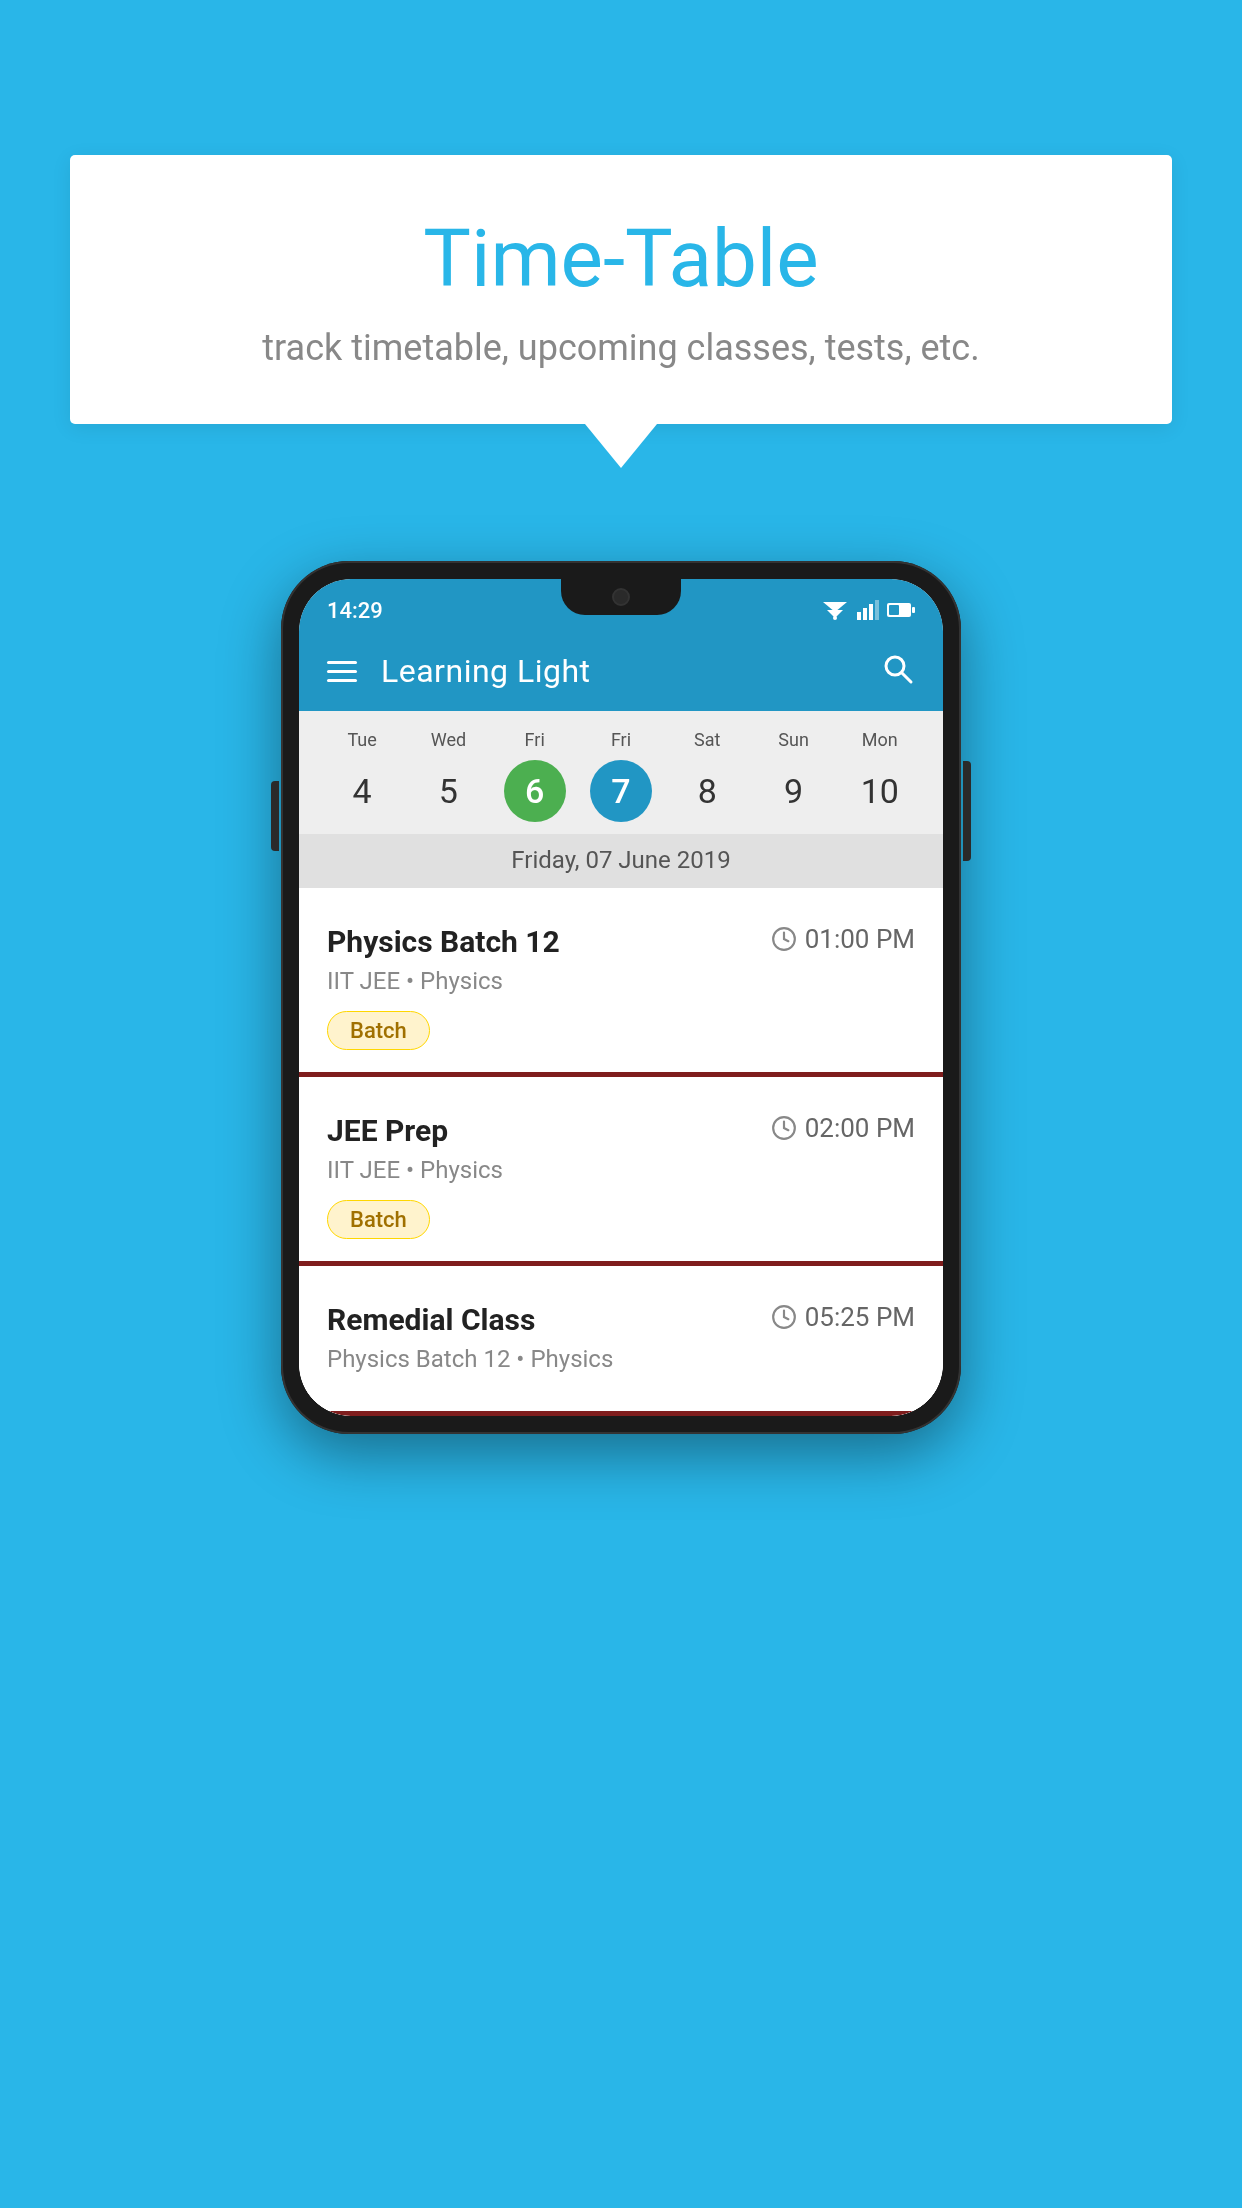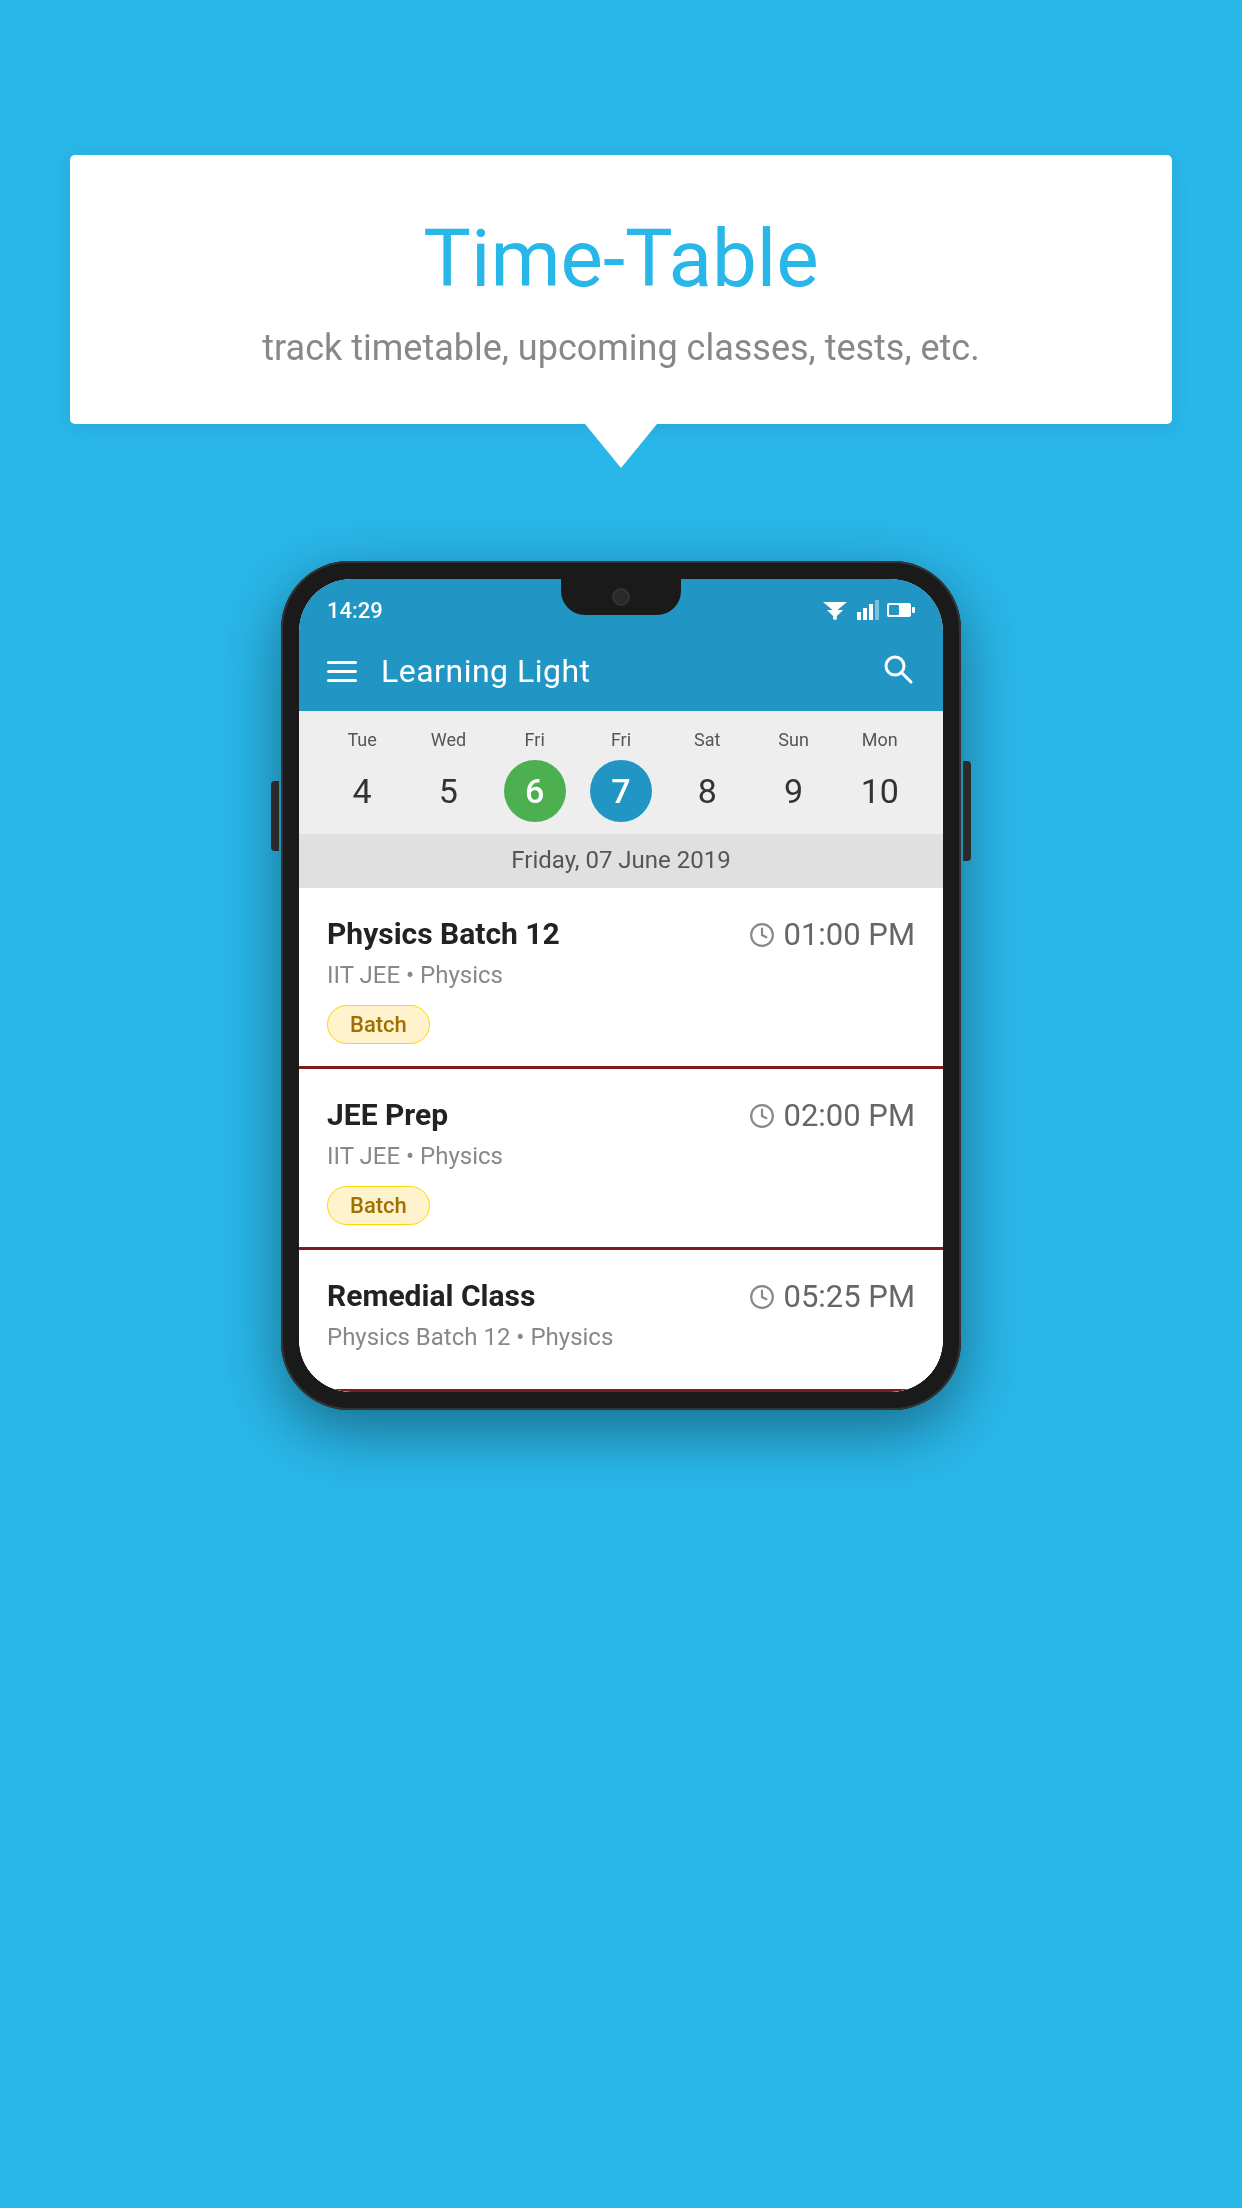--- a/index.html
+++ b/index.html
@@ -258,43 +258,43 @@
       color: #555;
     }
 
     
     .schedule-list {
       background: white;
     }
 
     .schedule-item {
       background: white;
-      padding: 28px 28px 22px;
-      border-bottom: 3px solid #7f1d1d;
+      padding: 36px 28px 22px;
+      border-bottom: 5px solid #7f1d1d;
     }
 
     .schedule-item-header {
       display: flex;
       justify-content: space-between;
       align-items: flex-start;
       margin-bottom: 8px;
     }
 
     .schedule-title {
       font-size: 30px;
       font-weight: 700;
       color: #222;
     }
 
     .schedule-time {
       display: flex;
       align-items: center;
       gap: 8px;
       color: #666;
-      font-size: 31px;
+      font-size: 26px;
     }
 
     .schedule-subtitle {
       font-size: 24px;
       color: #888;
       margin-bottom: 16px;
     }
 
     .batch-tag {
       display: inline-block;

